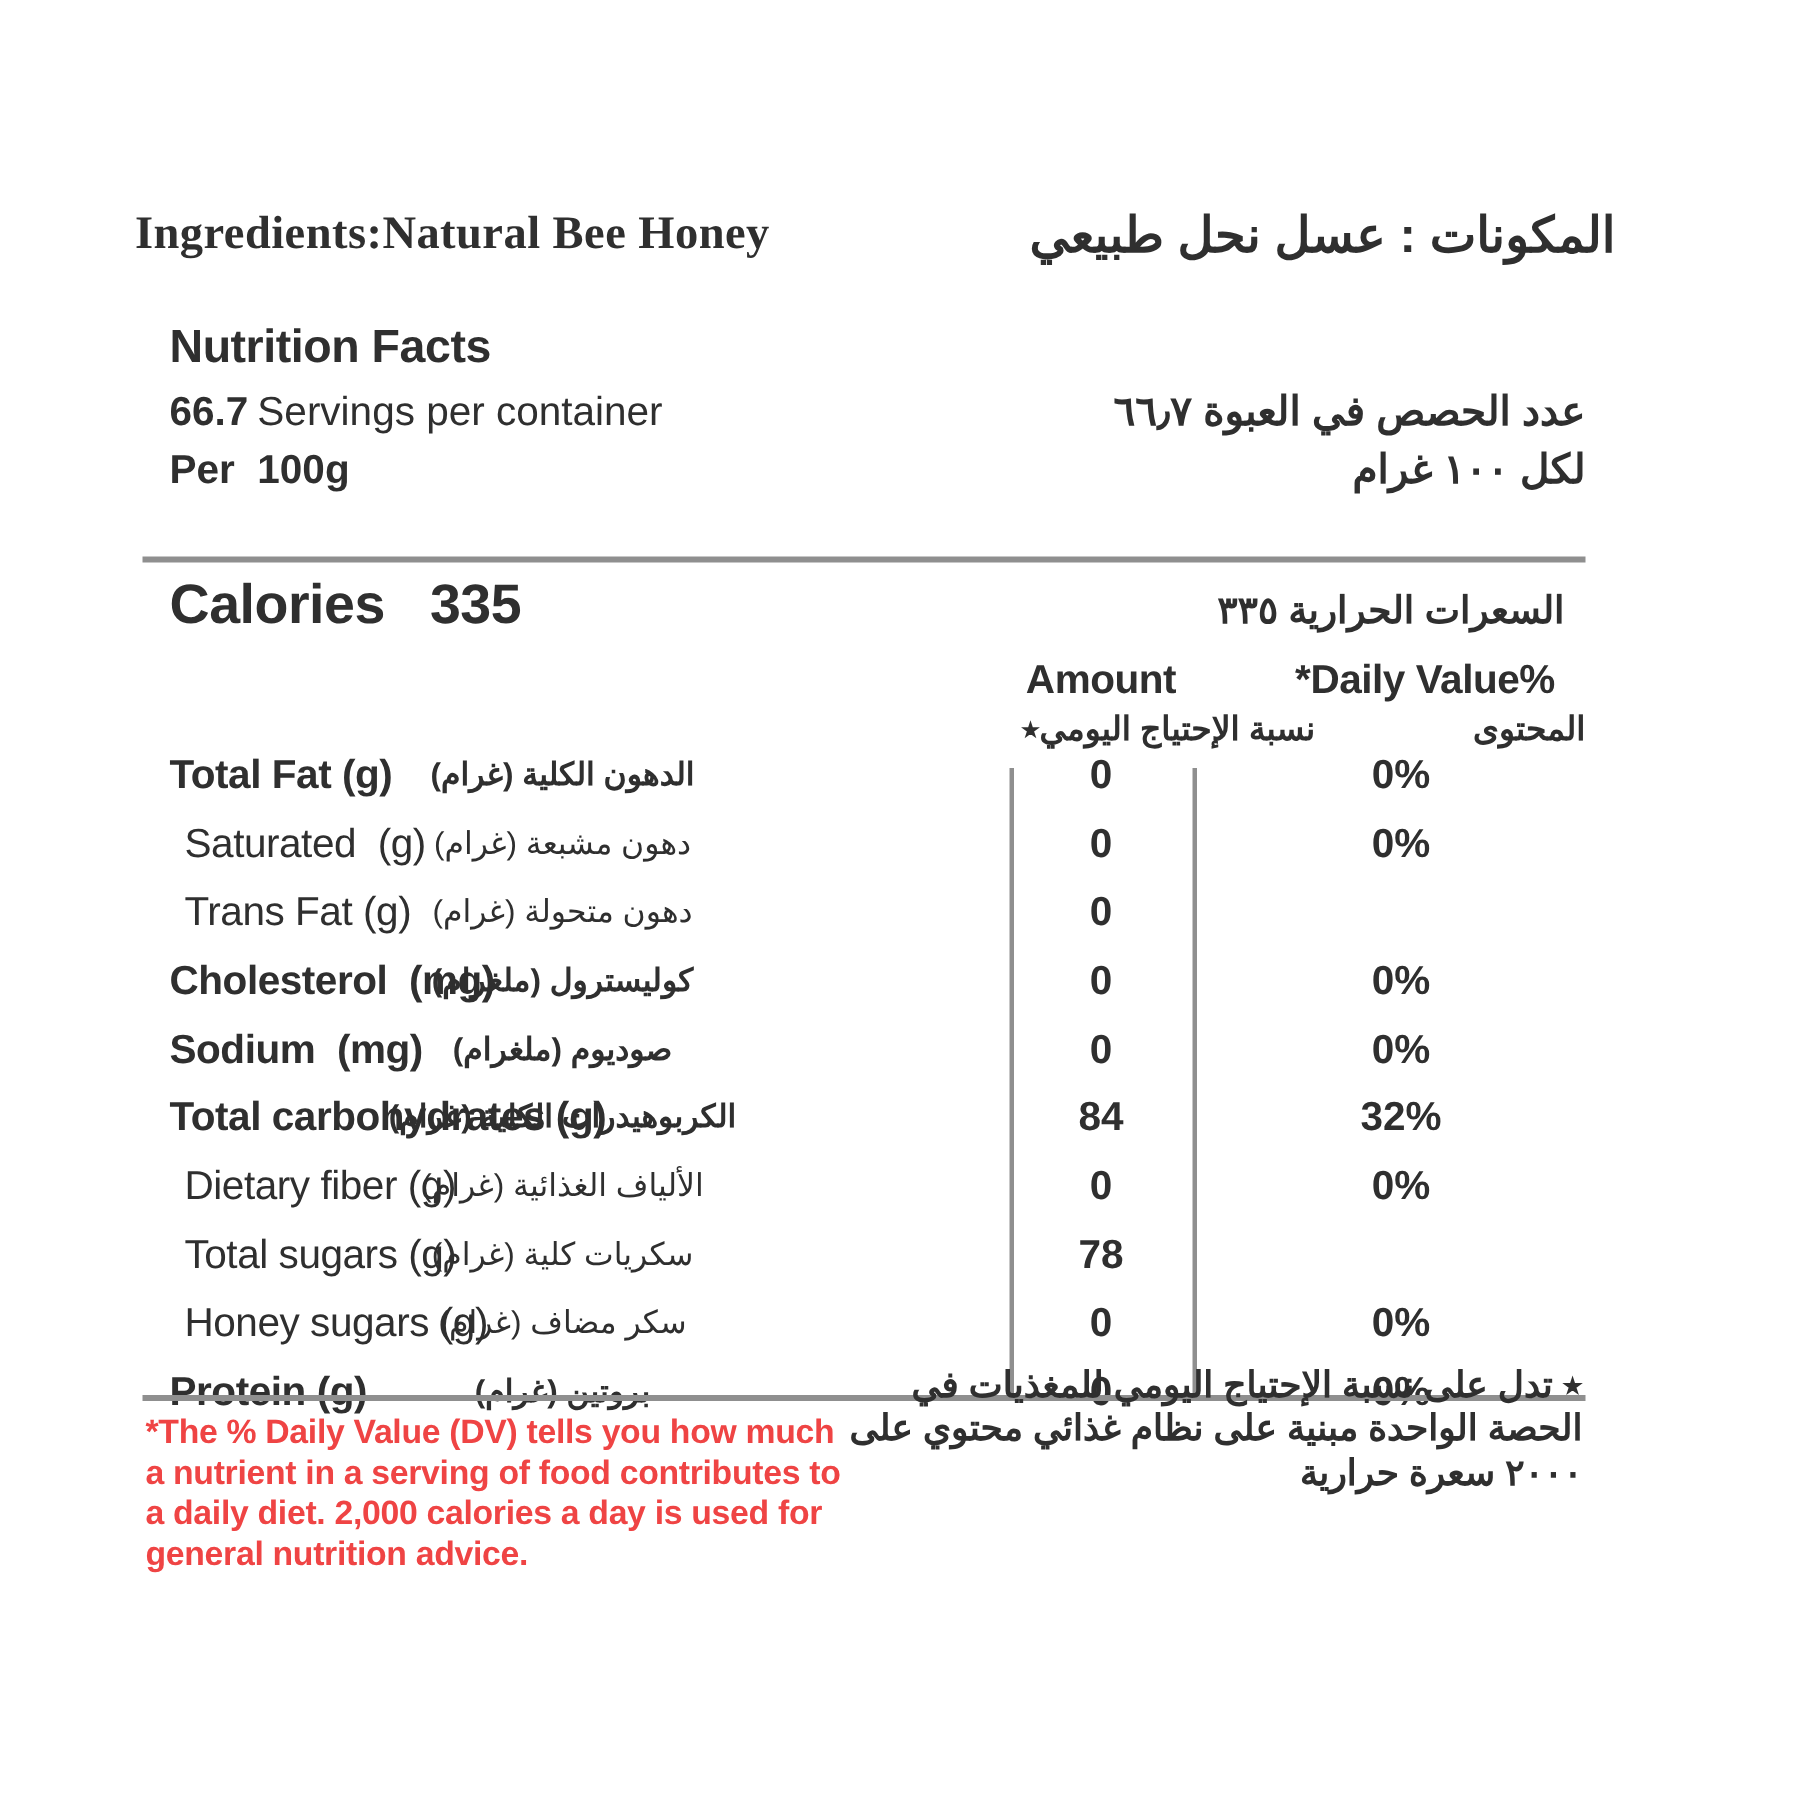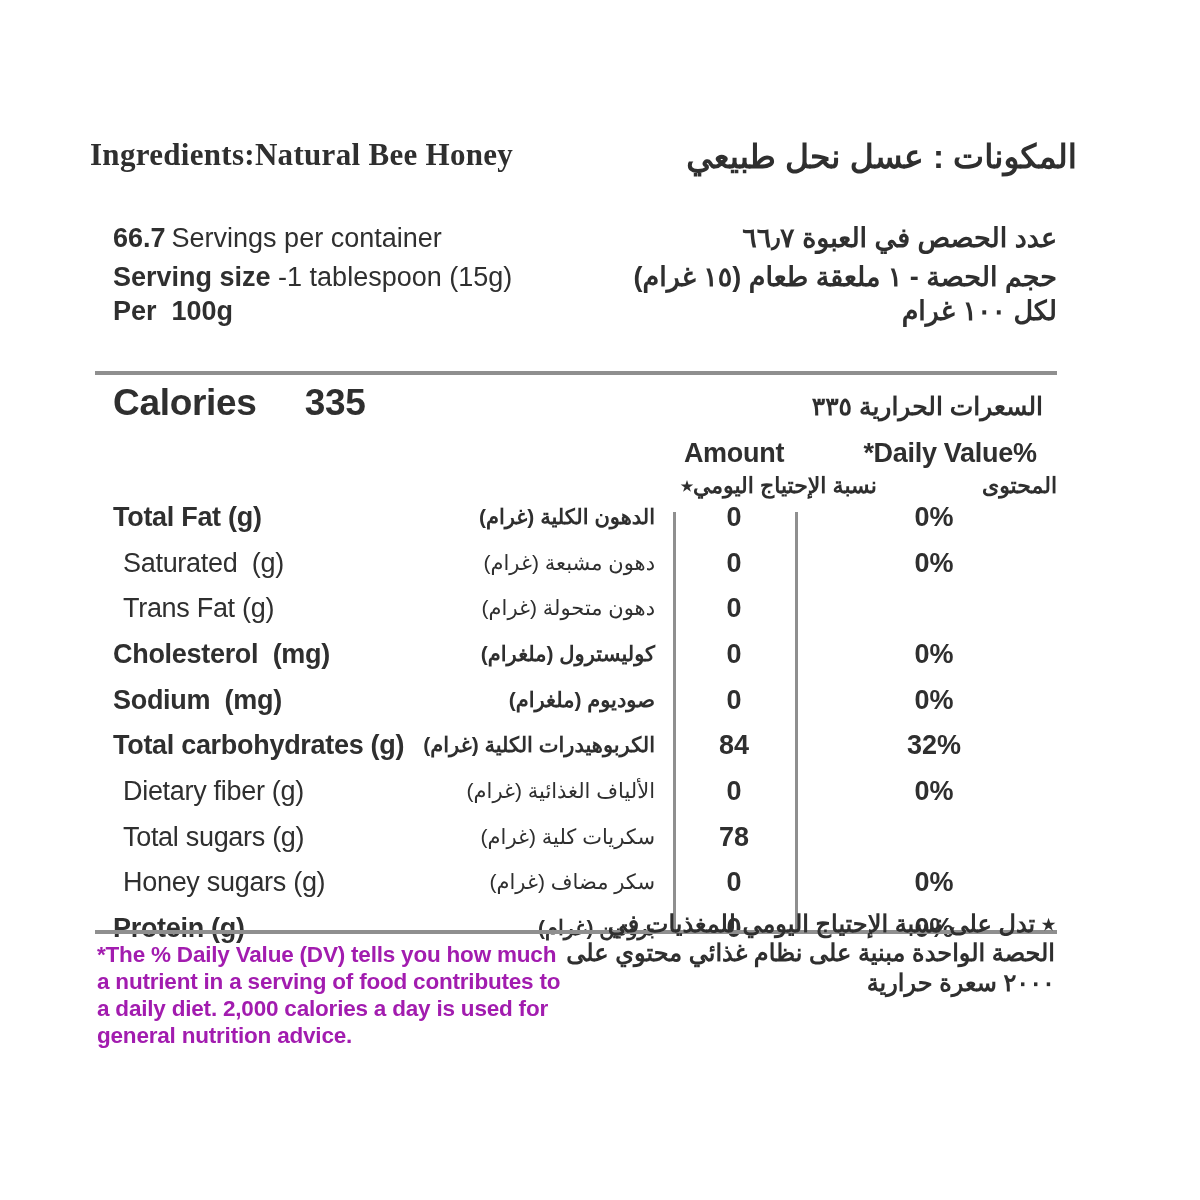--- a/index.html
+++ b/index.html
@@ -35,21 +35,21 @@
   .per-en{font-size:27px;font-weight:700;white-space:pre;line-height:1.25;}
 
   .rule{position:absolute;left:95px;width:962px;height:4px;background:var(--rule);}
   .rule-top{top:371px;}
   .rule-bottom{top:930px;}
 
   
   .calories-row{position:absolute;left:113px;right:157px;top:382px;
     display:flex;justify-content:space-between;align-items:baseline;}
   .cal-en{font-weight:700;font-size:37px;letter-spacing:-0.3px;}
-  .cal-en .val{margin-left:48px;}
+  .cal-en .val{margin-left:30px;}
   .cal-ar{direction:rtl;font-weight:700;font-size:25px;}
 
   
   .amount-h{position:absolute;left:673px;width:122px;top:438px;text-align:center;
     font-weight:700;font-size:27px;letter-spacing:-0.3px;}
   .dv-h{position:absolute;left:795px;width:262px;top:438px;text-align:center;
     font-weight:700;font-size:27px;letter-spacing:-0.3px;padding-left:48px;}
   .subheader-ar{position:absolute;left:673px;width:384px;top:473px;direction:rtl;
     display:flex;justify-content:space-between;align-items:baseline;
     font-weight:700;font-size:22px;padding-left:8px;}
@@ -59,55 +59,52 @@
   .vline{position:absolute;top:-1px;bottom:0;width:3px;background:var(--rule);}
   .vline.v1{left:578px;}
   .vline.v2{left:700px;}
   .rows{position:absolute;inset:0;display:flex;flex-direction:column;gap:38px;}
   .t-row{flex:1;position:relative;}
   .t-row .en{position:absolute;left:18px;top:50%;transform:translateY(-50%);
     font-size:27px;letter-spacing:-0.3px;white-space:pre;}
   .t-row.bold .en{font-weight:700;}
   .t-row.indent .en{left:28px;}
   .t-row .ar{position:absolute;left:0;width:560px;top:50%;transform:translateY(-50%);
-    direction:rtl;text-align:right;font-size:21px;}
+    direction:rtl;text-align:center;font-size:21px;}
   .t-row.bold .ar{font-weight:700;}
   .t-row .amt{position:absolute;left:578px;width:122px;top:50%;transform:translateY(-50%);
     text-align:center;font-size:27px;font-weight:700;}
   .t-row .dv{position:absolute;left:700px;width:262px;top:50%;transform:translateY(-50%);
     text-align:center;font-size:27px;font-weight:700;padding-left:16px;}
 
   
   .fn-en{position:absolute;left:97px;top:941px;width:470px;
-    font-size:22.5px;line-height:1.2;letter-spacing:-0.2px;font-weight:700;color:#a21caf;}
+    font-size:22.5px;line-height:1.2;letter-spacing:-0.2px;font-weight:700;color:#ef4444;}
   .fn-ar{position:absolute;right:145px;top:909px;width:500px;direction:rtl;text-align:right;
     font-weight:700;font-size:24px;line-height:1.22;}
 </style>
 </head>
 <body>
 
 <div class="page">
 
   <div class="ingredients-row">
     <span class="ing-en">Ingredients:Natural Bee Honey</span>
     <span class="ing-ar" dir="rtl">المكونات : عسل نحل طبيعي</span>
   </div>
 
   <div class="header-block">
     <div class="h-row r1">
+      <span class="nf-title">Nutrition Facts</span>
     </div>
     <div class="h-row r2">
       <span class="servings-en"><span class="val">66.7</span><span>Servings per container</span></span>
       <span class="ar-27" dir="rtl">عدد الحصص في العبوة ٦٦٫٧</span>
     </div>
     <div class="h-row">
-      <span class="ss-en"><span class="lbl">Serving size</span> <span>-1 tablespoon (15g)</span></span>
-      <span class="ar-27" dir="rtl">حجم الحصة - ١ ملعقة طعام (١٥ غرام)</span>
-    </div>
-    <div class="h-row">
       <span class="per-en">Per  100g</span>
       <span class="ar-27" dir="rtl">لكل ١٠٠ غرام</span>
     </div>
   </div>
 
   <div class="rule rule-top"></div>
 
   <div class="calories-row">
     <span class="cal-en"><span>Calories</span><span class="val">335</span></span>
     <span class="cal-ar" dir="rtl">السعرات الحرارية ٣٣٥</span>

